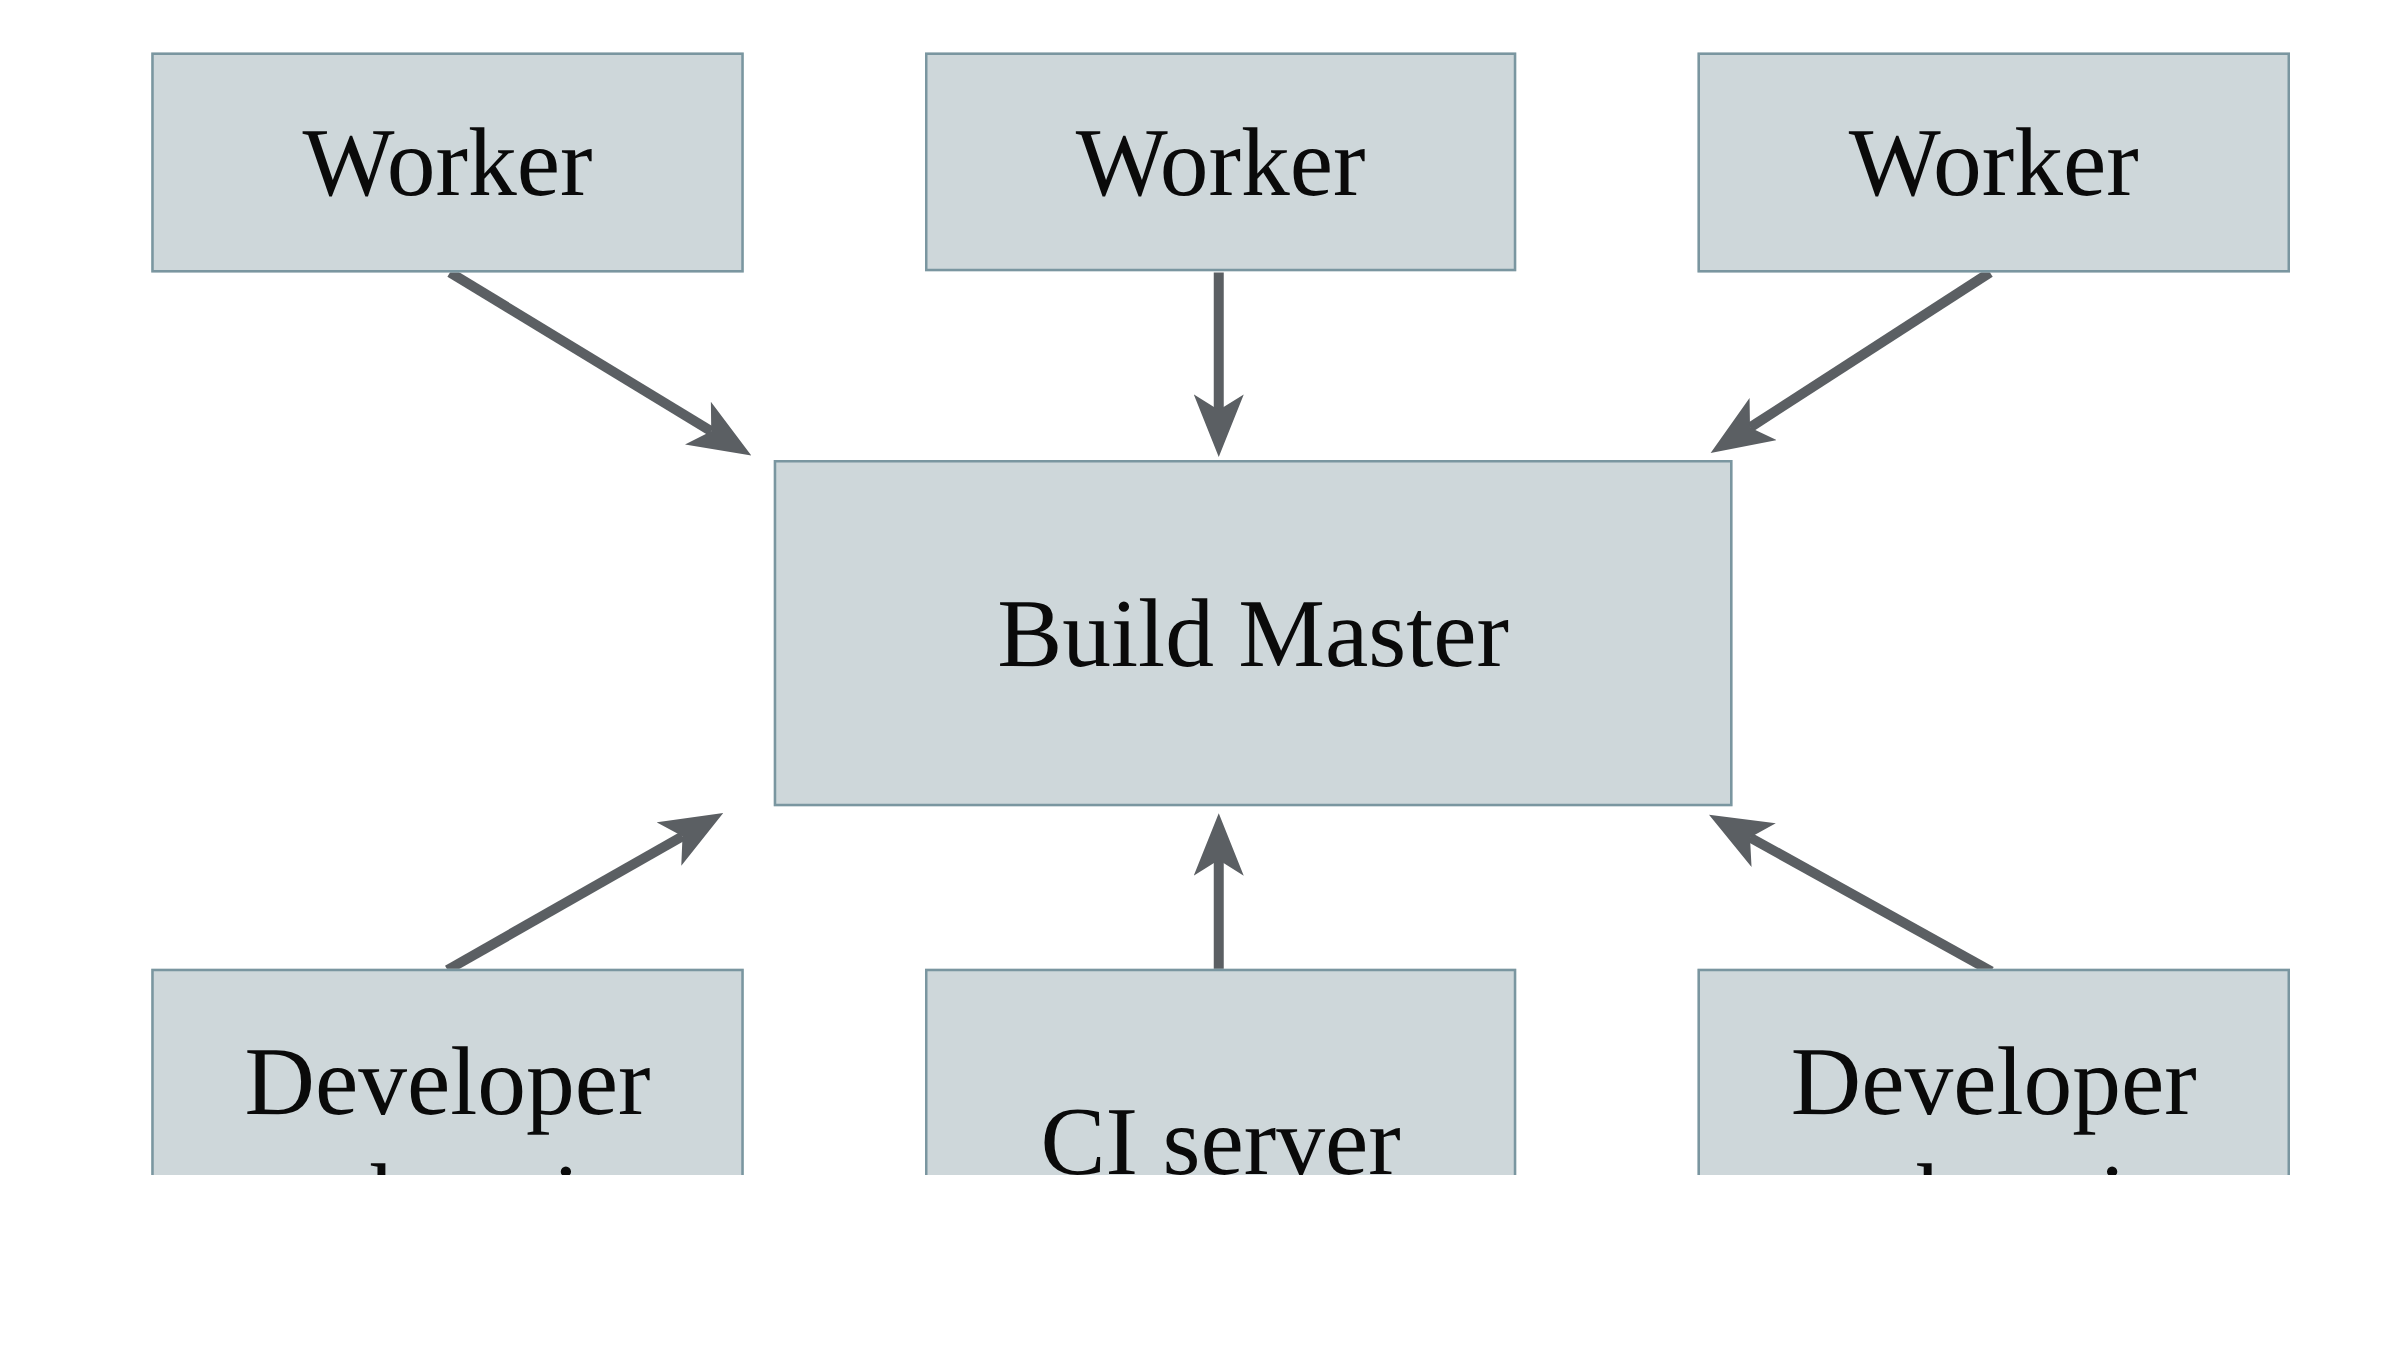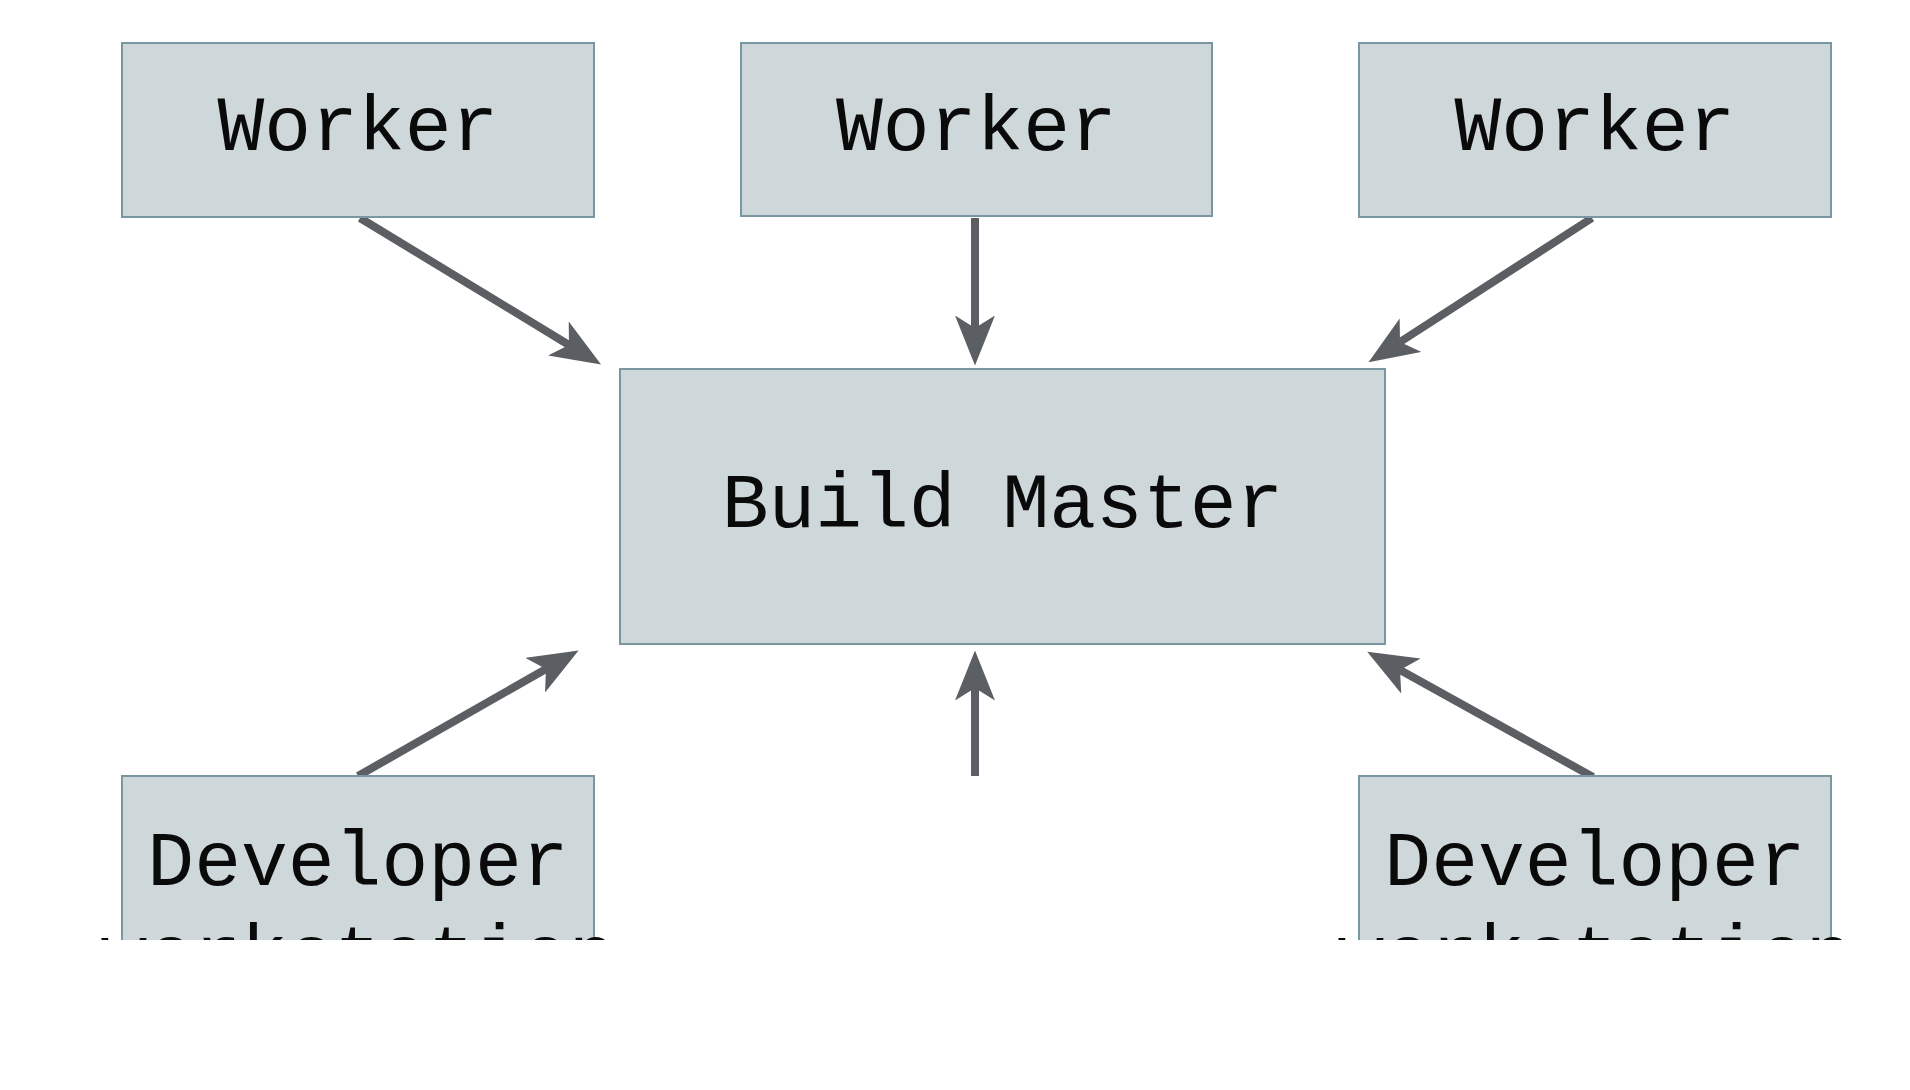--- a/index.html
+++ b/index.html
@@ -9,21 +9,21 @@
     --arrow-color: #5b5f63;
     --text-color: #0a0a0a;
   }
   * { margin: 0; padding: 0; box-sizing: border-box; }
   html, body { background: var(--canvas-bg); }
   .canvas {
     position: relative;
     width: 1910px;
     height: 940px;
     background: var(--canvas-bg);
-    font-family: Liberation Mono, monospace;
+    font-family: Liberation Serif, serif;
     overflow: hidden;
   }
   .arrows {
     position: absolute;
     left: 0; top: 0;
     width: 1910px;
     height: 1090px;
     display: block;
   }
   .arrows line {
@@ -85,18 +85,21 @@
   </div>
 
   <div class="node node-build-master">
     <span class="node-label">Build Master</span>
   </div>
 
   <div class="node node-dev-ws-left">
     <span class="node-label">Developer workstation</span>
   </div>
 
+  <div class="node node-ci-server">
+    <span class="node-label">CI server</span>
+  </div>
 
   <div class="node node-dev-ws-right">
     <span class="node-label">Developer workstation</span>
   </div>
 
 </div>
 
 </body></html>

